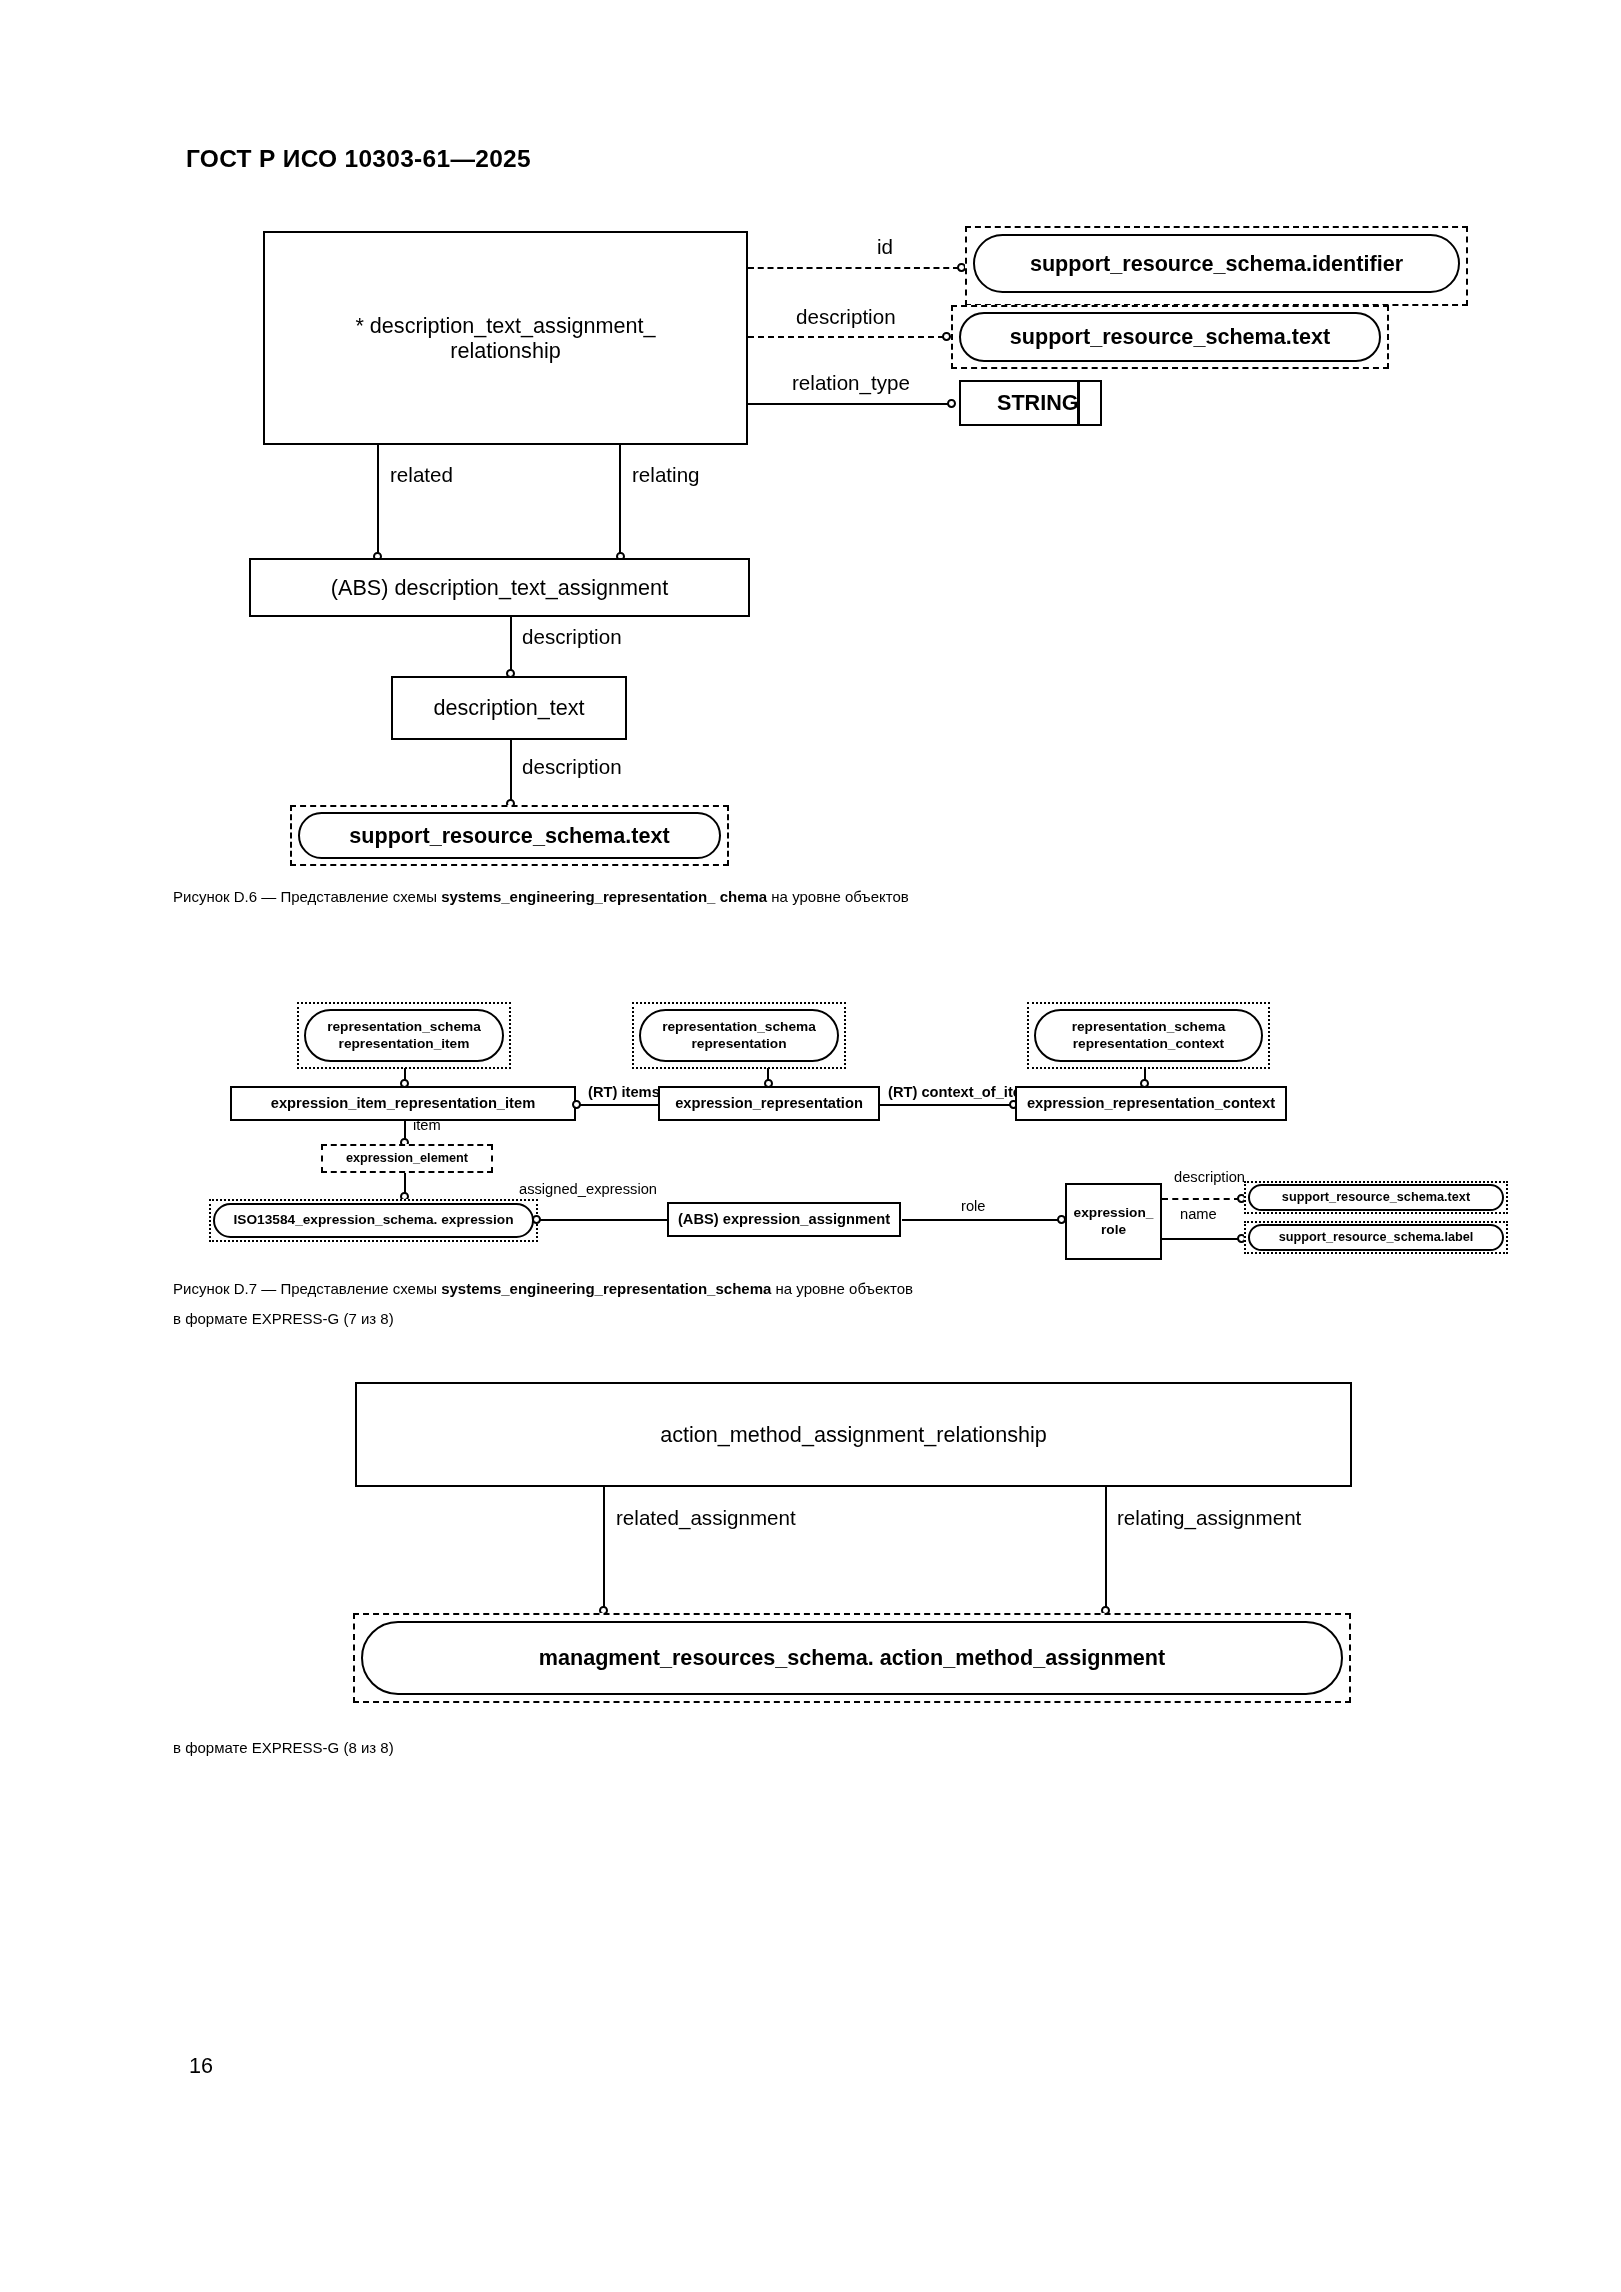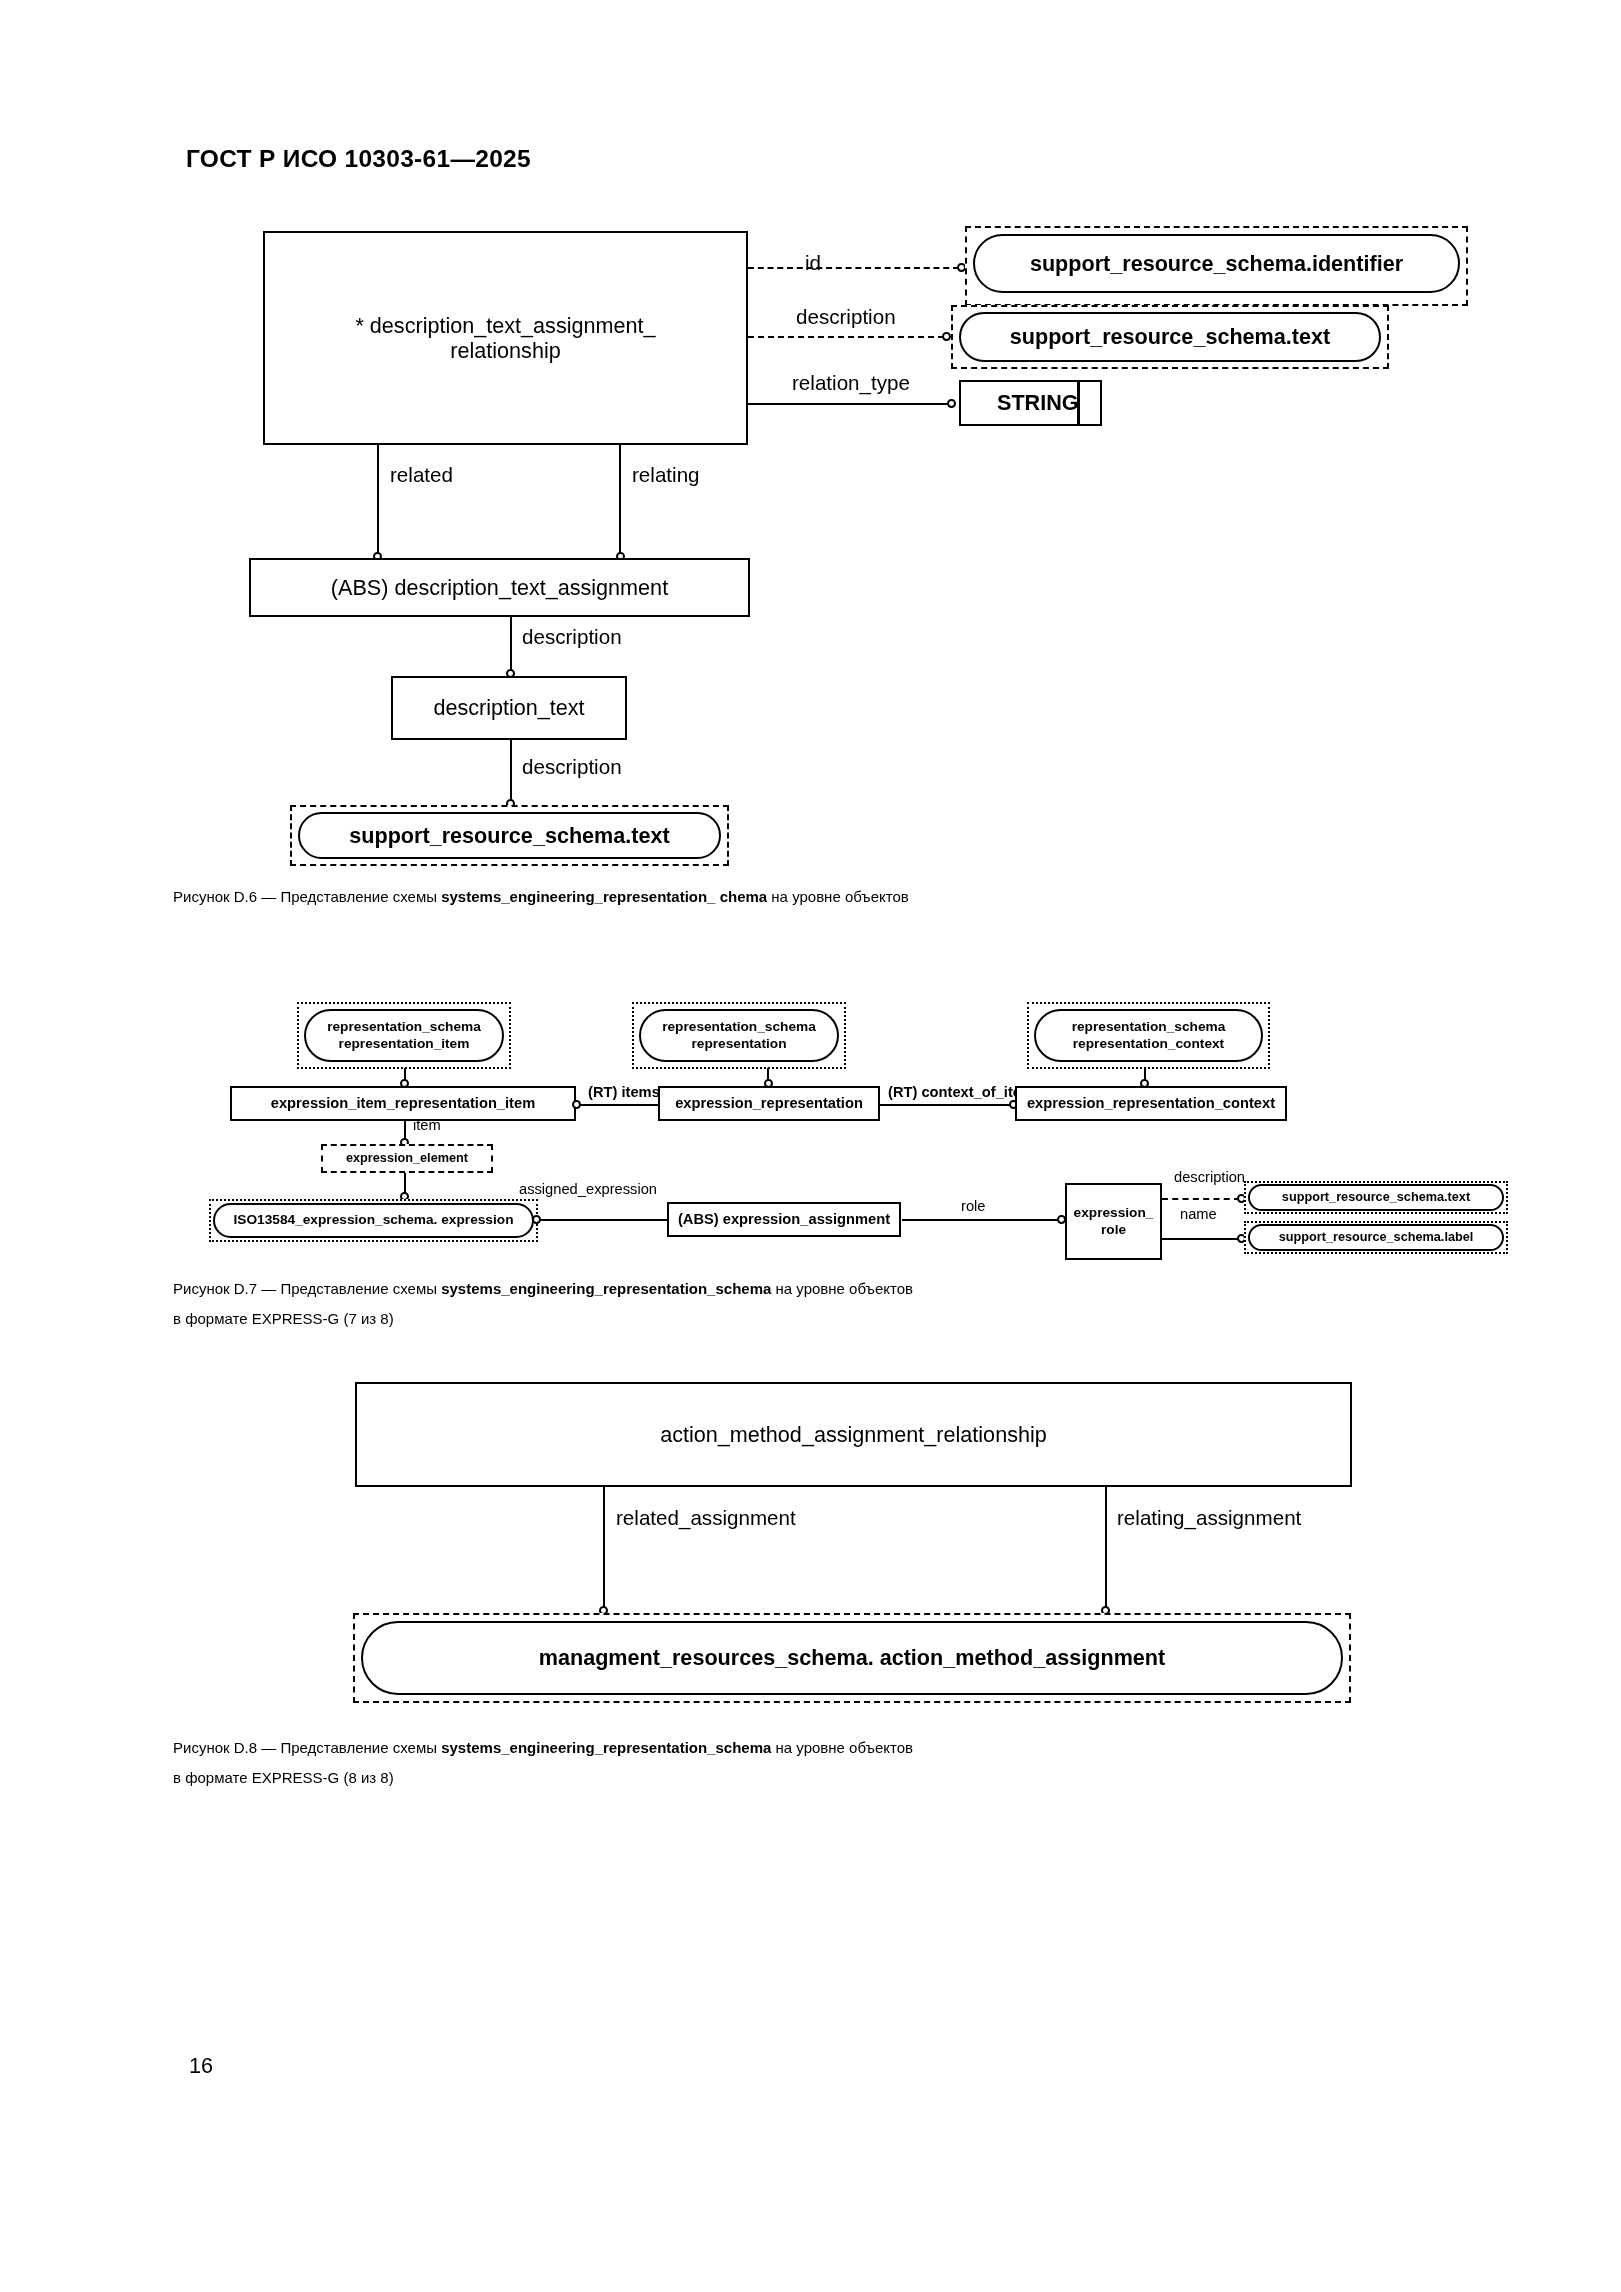--- a/index.html
+++ b/index.html
@@ -150,21 +150,21 @@
 
   <div>
 
     <div class="ent" style="left:263px; top:231px; width:485px; height:214px;">
       <div>
         <div class="t22">* description_text_assignment_</div>
         <div class="t22">relationship</div>
       </div>
     </div>
 
-    <div class="lbl" style="left:805px; top:235px;margin-top:16px;">id</div>
+    <div class="lbl" style="left:877px; top:235px;">id</div>
     <div class="ln-h dash" style="left:748px; top:267px; width:211px;"></div>
     <div class="dot" style="left:957px; top:263px;"></div>
 
     <div class="dashframe" style="left:965px; top:226px; width:503px; height:80px;"></div>
     <div class="rounded" style="left:973px; top:234px; width:487px; height:59px; border-radius:32px;">
       <span class="t22b">support_resource_schema.identifier</span>
     </div>
 
     <div class="lbl" style="left:796px; top:305px;">description</div>
     <div class="ln-h dash" style="left:748px; top:336px; width:196px;"></div>
@@ -349,22 +349,19 @@
     <div class="lbl" style="left:1117px; top:1506px;">relating_assignment</div>
     <div class="dot" style="left:1101px; top:1606px;"></div>
 
     <div class="dashframe" style="left:353px; top:1613px; width:998px; height:90px;"></div>
     <div class="rounded" style="left:361px; top:1621px; width:982px; height:74px; border-radius:37px;">
       <span class="t22b">managment_resources_schema. action_method_assignment</span>
     </div>
   </div>
 
   <div class="caption" style="top:1733px;">
-    <div>
-      <span>Рисунок D.8 — Представление схемы </span><b>systems_engineering_representation_schema</b><span> на уровне объектов</span>
-    </div>
     <div>в  формате EXPRESS-G (8 из 8)</div>
   </div>
 
   <div class="page-number">16</div>
 
 </div>
 
 
 </body></html>

